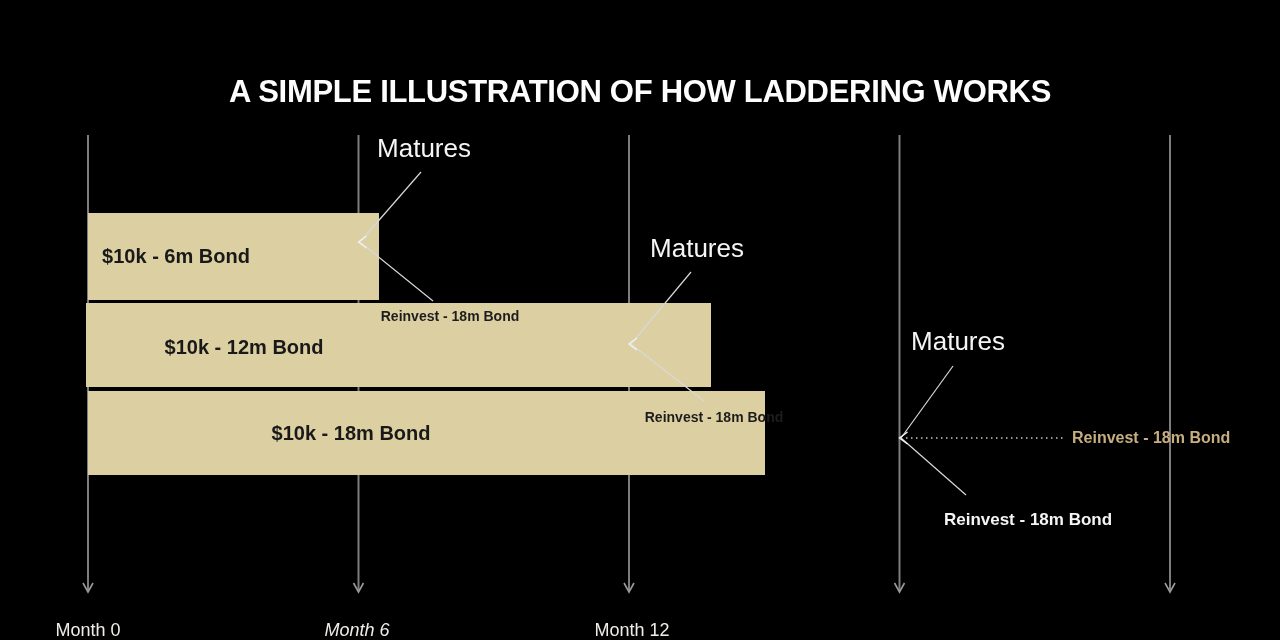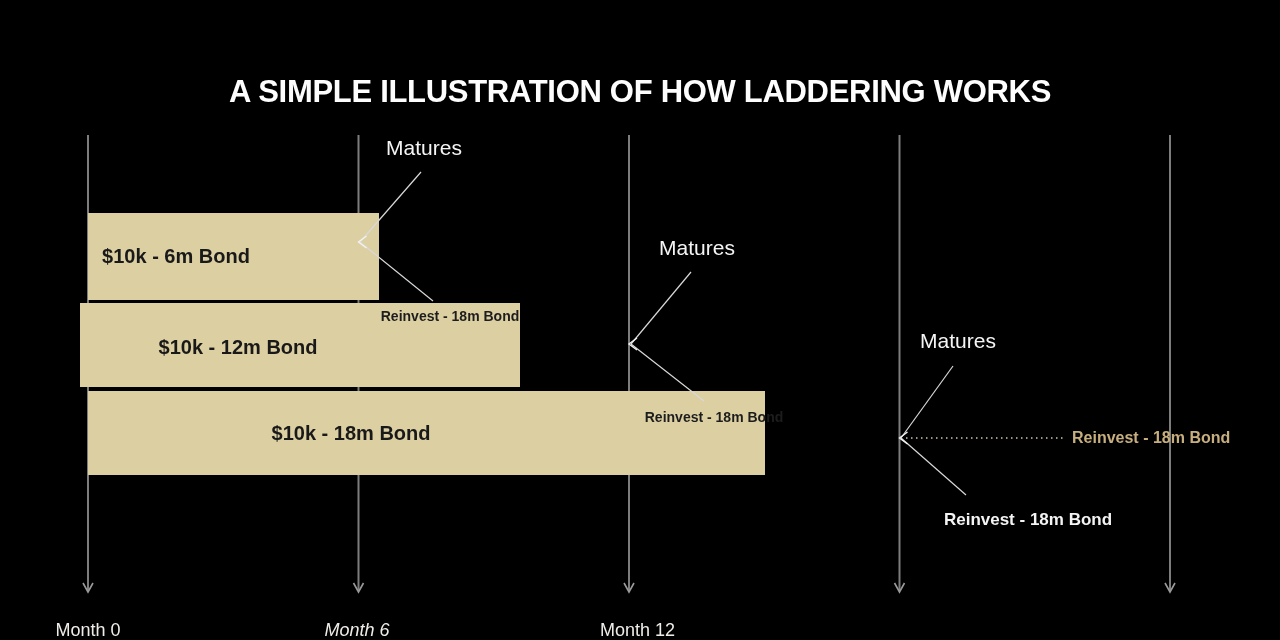--- a/index.html
+++ b/index.html
@@ -38,21 +38,21 @@
     position:absolute;z-index:4;
     transform:translate(-50%,-50%);
     color:#1d1d1d;
     font-size:14px;font-weight:bold;
     white-space:nowrap;
   }
   .matures{
     position:absolute;z-index:4;
     transform:translate(-50%,-50%);
     color:#f5f5f5;
-    font-size:21px;font-weight:400;
+    font-size:26px;font-weight:400;
     white-space:nowrap;
   }
   .reinvest-gold{
     position:absolute;z-index:4;
     left:1072px;top:418px;
     transform:translateY(-50%);
     color:#c7ae7e;
     font-size:16px;font-weight:bold;
     white-space:nowrap;
   }
@@ -94,21 +94,21 @@
       <path d="M353.5 563 L358.5 572 L363.5 563"></path>
       <path d="M624 563 L629 572 L634 563"></path>
       <path d="M894.5 563 L899.5 572 L904.5 563"></path>
       <path d="M1165 563 L1170 572 L1175 563"></path>
     </g>
   </svg>
 
   <div class="bar" style="left:88px;top:193px;width:291px;height:87px;">
     <span class="bar-label" style="left:88px;top:43px;">$10k - 6m Bond</span>
   </div>
-  <div class="bar" style="left:80px;top:283px;width:440px;height:84px;">
+  <div class="bar" style="left:86px;top:283px;width:625px;height:84px;">
     <span class="bar-label" style="left:158px;top:44px;">$10k - 12m Bond</span>
   </div>
   <div class="bar" style="left:88px;top:371px;width:677px;height:84px;">
     <span class="bar-label" style="left:263px;top:42px;">$10k - 18m Bond</span>
   </div>
 
   <svg class="layer annot-layer" viewBox="0 0 1280 640" xmlns="http://www.w3.org/2000/svg">
     <g stroke="#d9d9d9" stroke-width="1.2" fill="none">
       <line x1="421" y1="152" x2="360" y2="222"></line>
       <line x1="360" y1="222" x2="433" y2="281"></line>
@@ -130,15 +130,15 @@
   <div class="matures" style="left:958px;top:321px;">Matures</div>
 
   <div class="reinvest-on-bar" style="left:450px;top:296px;">Reinvest - 18m Bond</div>
   <div class="reinvest-on-bar" style="left:714px;top:397px;">Reinvest - 18m Bond</div>
 
   <div class="reinvest-gold">Reinvest - 18m Bond</div>
   <div class="reinvest-white">Reinvest - 18m Bond</div>
 
   <div class="month-label" style="left:88px;">Month 0</div>
   <div class="month-label" style="left:357px;font-style:italic;">Month 6</div>
-  <div class="month-label" style="left:595px;text-align:right;">Month 12</div>
+  <div class="month-label" style="left:632px;">Month 12</div>
 
 </div>
 
 </body></html>

